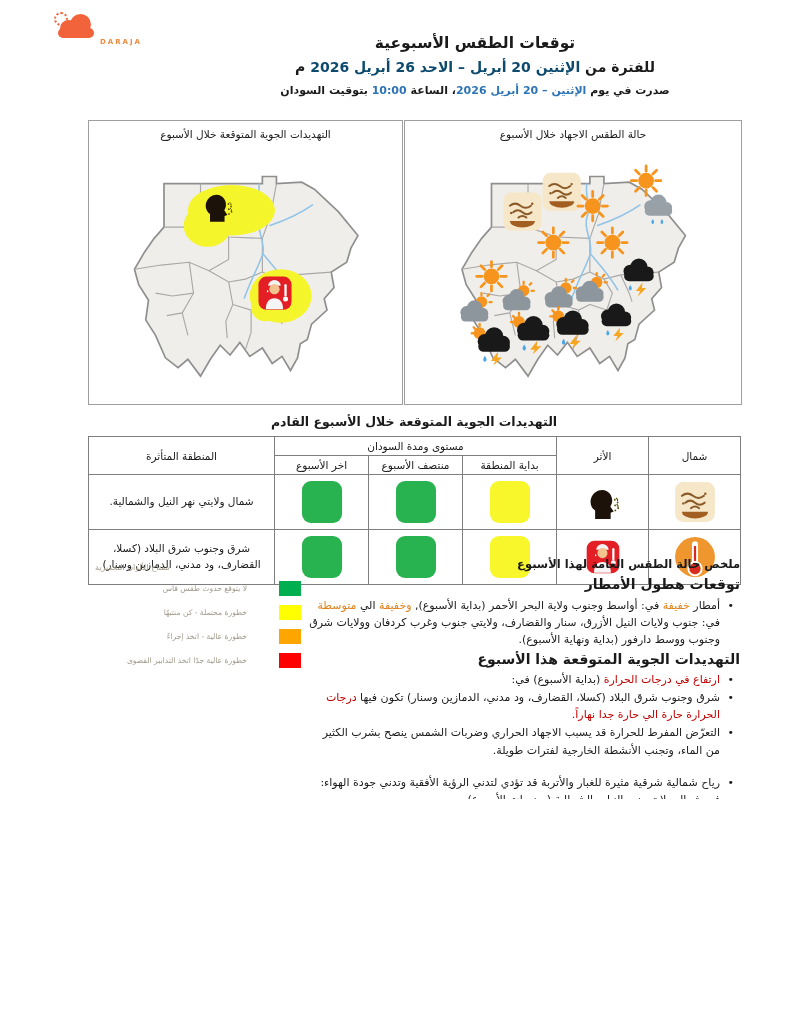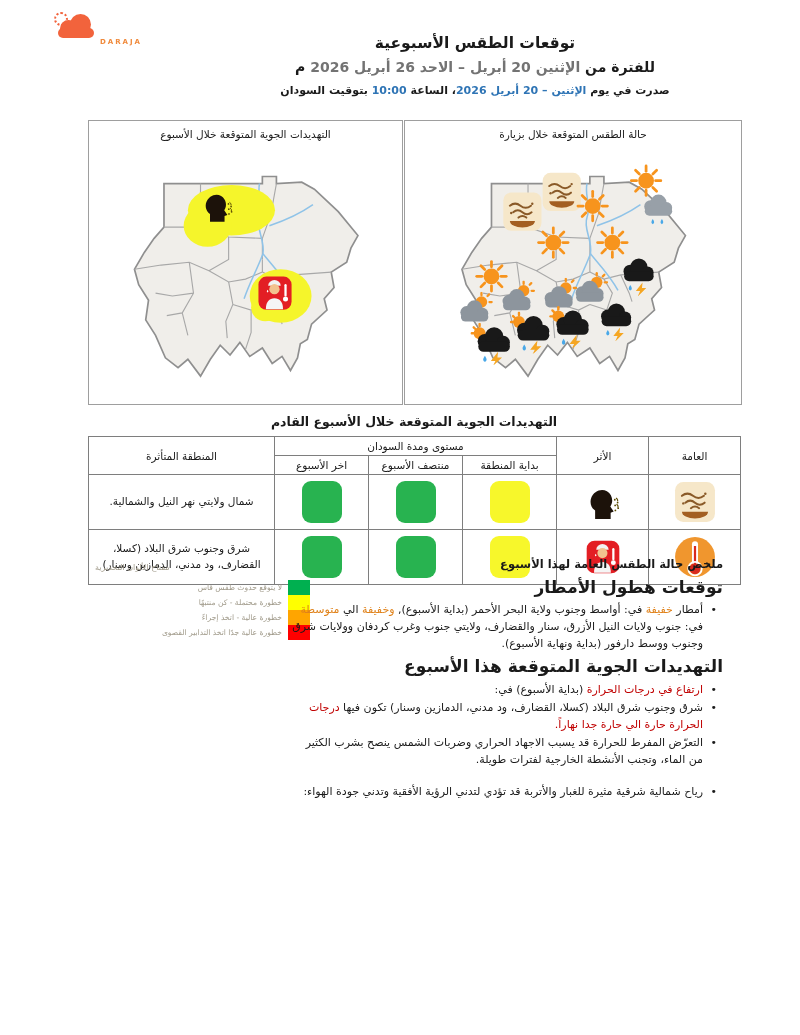--- a/index.html
+++ b/index.html
@@ -55,28 +55,28 @@
   table.threats th,table.threats td{border:1px solid #7e7e7e;font-weight:normal;font-size:10.5px;text-align:center;vertical-align:middle;}
   table.threats th{padding:3px 2px;}
   col.c-haz{width:92px;}col.c-imp{width:92px;}col.c-lvl{width:94px;}col.c-area{width:186px;}
   .lvl-box{width:40px;height:42px;border-radius:9px;margin:5px auto;}
   td.area-cell{font-size:10.5px;padding:4px 10px;line-height:1.5;}
   .row-icon{display:block;margin:4px auto;}
 
   
   .legend{position:absolute;left:95px;top:563px;width:215px;direction:rtl;color:#a09a8a;}
   .legend .ltitle{font-size:8px;margin-bottom:8px;text-align:left;padding-right:4px;color:#a09a8a;}
-  .legend .lrow{display:flex;flex-direction:row;align-items:center;margin:0;height:15px;}
+  .legend .lrow{display:flex;flex-direction:row;align-items:center;margin:9px;height:15px;gap:26px;}
   .legend .sw{width:22px;height:15px;flex:0 0 22px;}
   .legend .ltext{font-size:7.6px;padding-right:6px;text-align:right;}
 
   
-  .summary{position:absolute;left:71px;top:556px;width:652px;direction:rtl;font-size:11px;line-height:1.55;}
+  .summary{position:absolute;left:88px;top:556px;width:652px;direction:rtl;font-size:11px;line-height:1.55;}
   .summary .head{font-weight:bold;font-size:11.5px;}
-  .summary .sub{font-weight:bold;font-size:17px;}
+  .summary .sub{font-weight:bold;font-size:14px;}
   .summary .blocks{padding-left:215px;}
   .summary .bullet{position:relative;padding-right:16px;margin:1px 4px;}
   .summary .bullet::before{content:"•";position:absolute;right:2px;top:0;}
   .summary .bullet.gap{margin-top:15px;}
 
   .signoff{position:absolute;left:250px;top:806px;width:440px;text-align:center;direction:rtl;}
   .signoff .who{font-size:12px;font-weight:normal;margin-bottom:6px;}
   .signoff .when{font-size:9.5px;}
 
   
@@ -240,41 +240,41 @@
     <svg class="emblem" viewBox="0 0 12 18">
       <circle cx="6" cy="4" r="3.4" fill="none" stroke="#fff" stroke-width="1.2"></circle>
       <path d="M4.5 7.5 L7.5 7.5 L6.8 14 L5.2 14 Z" fill="#fff"></path>
       <rect x="2.5" y="14" width="7" height="2.4" rx="1" fill="#fff"></rect>
     </svg>
     <div class="label">وحدة الإنذار المبكر</div>
   </div>
 
   <div class="hdr">
     <div class="title">توقعات الطقس الأسبوعية</div>
-    <div class="period"><span>للفترة من </span><span style="color: #737373;">الإثنين 20 أبريل – الاحد 26 أبريل 2026</span><span> م</span></div>
+    <div class="period"><span>للفترة من </span><span style="color: #0c4a6e;">الإثنين 20 أبريل – الاحد 26 أبريل 2026</span><span> م</span></div>
     <div class="issued"><span>صدرت في يوم </span><span style="color: rgb(46, 116, 181);">الإثنين – 20 أبريل 2026</span><span>، الساعة </span><span style="color: rgb(46, 116, 181);">10:00</span><span> بتوقيت السودان</span></div>
   </div>
 
   <div class="panel threats">
     <div class="ptitle">التهديدات الجوية المتوقعة خلال الأسبوع</div>
     <svg class="map" viewBox="0 0 100 90" preserveAspectRatio="xMidYMid meet">
       <use href="#sudan"></use>
       <g>
           <ellipse cx="45" cy="22.5" rx="15.5" ry="9" fill="#f5f52b"></ellipse>
           <ellipse cx="36.5" cy="28" rx="8.5" ry="7.5" fill="#f5f52b"></ellipse>
           <use href="#i-head" x="34" y="15" width="12" height="12"></use>
           <ellipse cx="62.5" cy="53" rx="11" ry="9.5" fill="#f5f52b"></ellipse>
           <ellipse cx="57" cy="57" rx="5" ry="5" fill="#f5f52b"></ellipse>
           <use href="#i-heat-sq" x="54" y="45.5" width="13" height="13"></use>
         </g>
     </svg>
   </div>
 
   <div class="panel weather">
-    <div class="ptitle">حالة الطقس المتوقعة خلال بزيارة</div>
+    <div class="ptitle">حالة الطقس الاجهاد خلال الأسبوع</div>
     <svg class="map" viewBox="0 0 100 90" preserveAspectRatio="xMidYMid meet">
       <use href="#sudan"></use>
       <g>
           <use href="#i-sun" x="70" y="6" width="12" height="12"></use>
           <use href="#i-dust" x="38.5" y="8.5" width="15" height="15"></use>
           <use href="#i-dust" x="24.5" y="15.5" width="15" height="15"></use>
           <use href="#i-sun" x="51" y="15" width="12" height="12"></use>
           <use href="#i-cloud-rain" x="73.5" y="15.5" width="13" height="13"></use>
           <use href="#i-sun" x="37" y="28" width="12" height="12"></use>
           <use href="#i-sun" x="58" y="28" width="12" height="12"></use>
@@ -297,21 +297,21 @@
     <colgroup>
         <col class="c-haz">
         <col class="c-imp">
         <col class="c-lvl">
         <col class="c-lvl">
         <col class="c-lvl">
         <col class="c-area">
       </colgroup>
     <thead>
       <tr>
-        <th rowspan="2">العامة</th>
+        <th rowspan="2">شمال</th>
         <th rowspan="2">الأثر</th>
         <th colspan="3">مستوى ومدة السودان</th>
         <th rowspan="2">المنطقة المتأثرة</th>
       </tr>
       <tr>
         <th>بداية المنطقة</th>
         <th>منتصف الأسبوع</th>
         <th>اخر الأسبوع</th>
       </tr>
     </thead>

